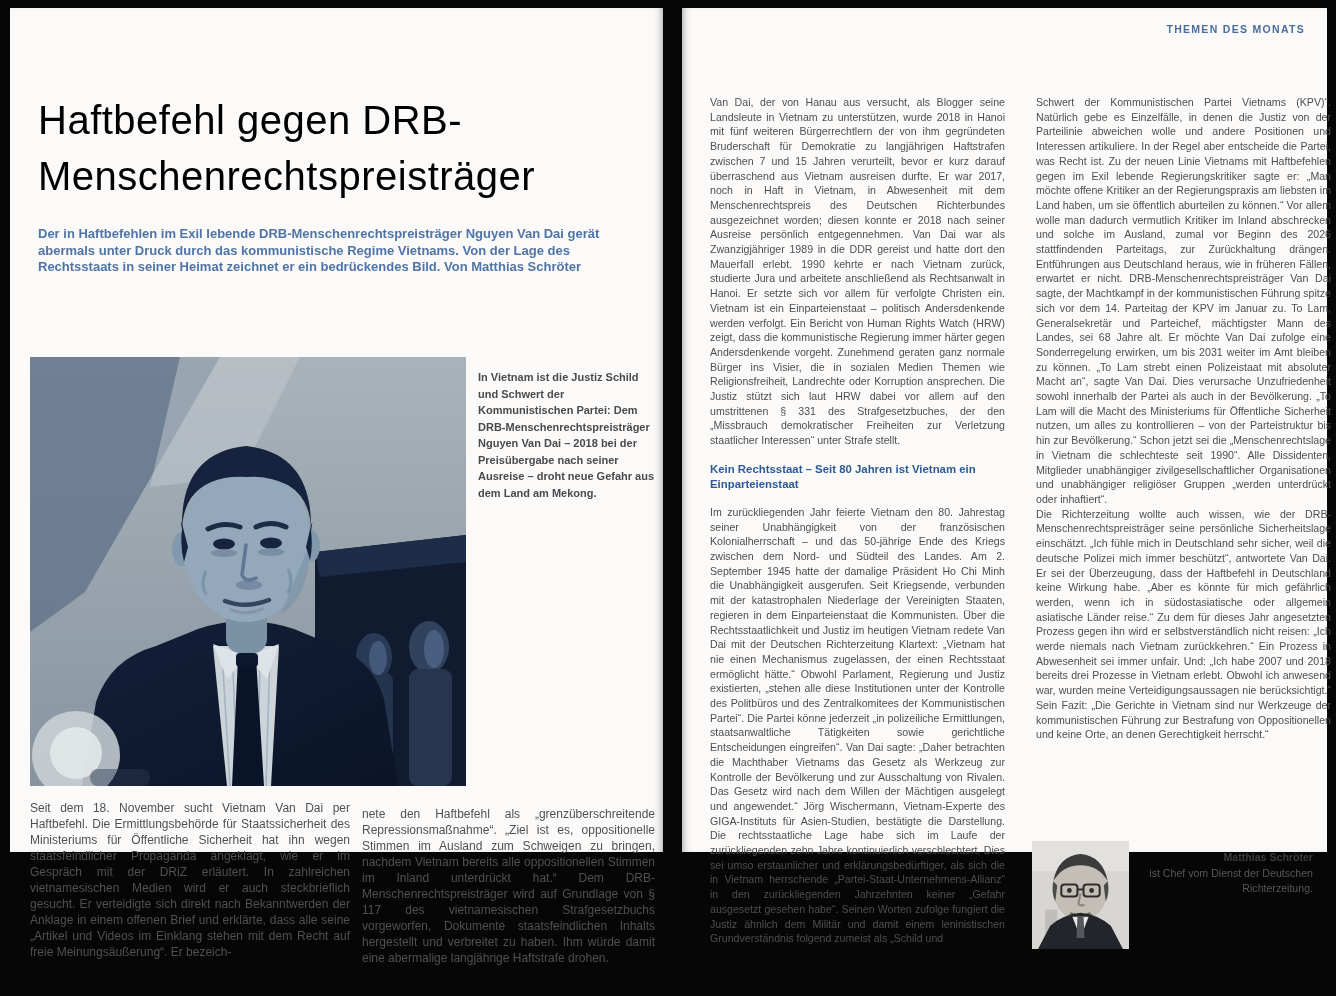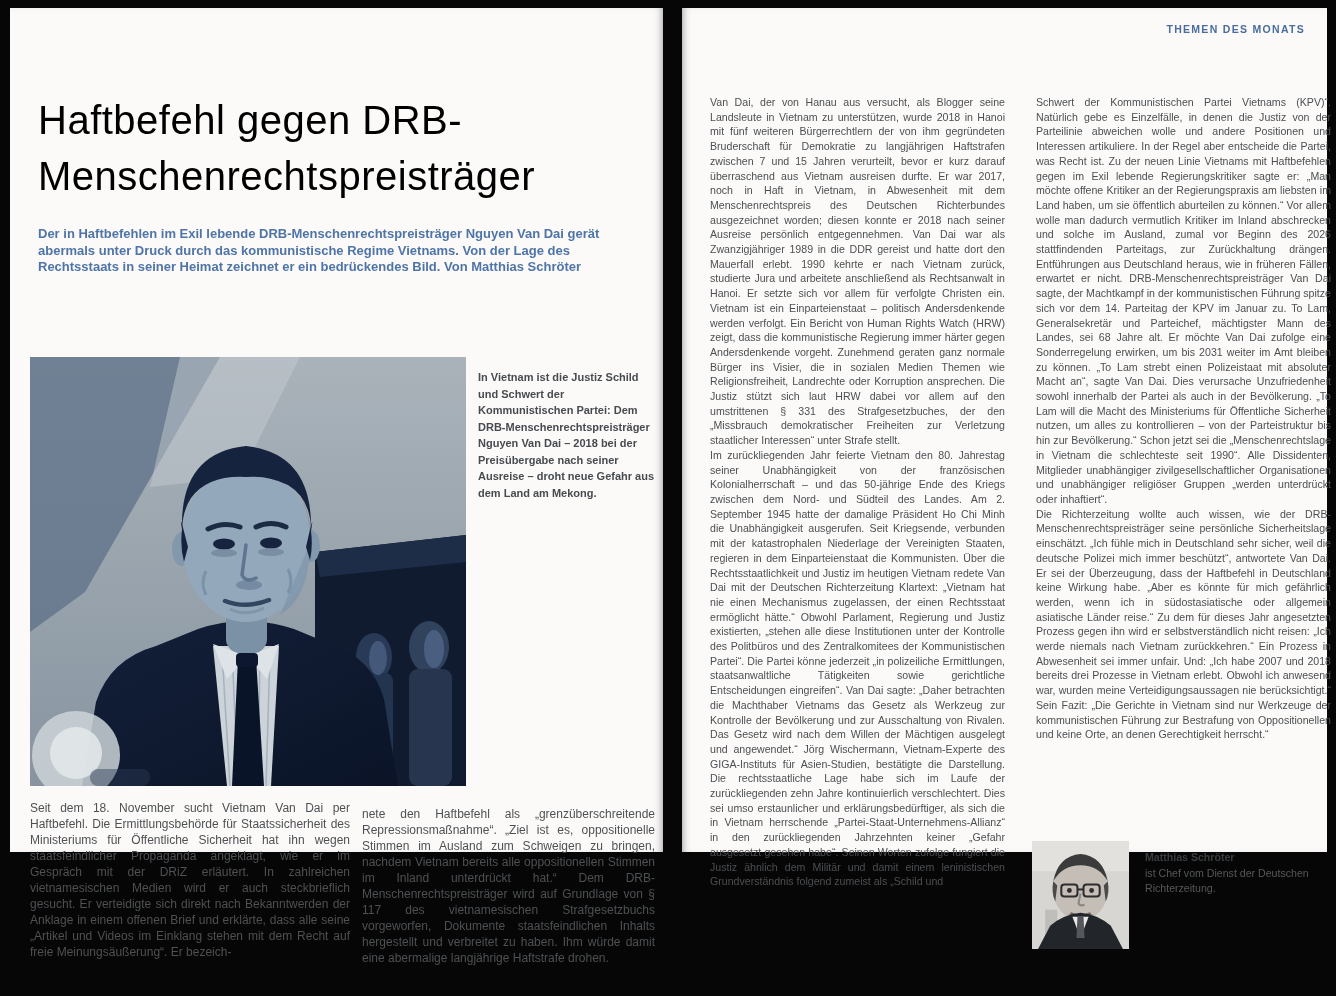--- a/index.html
+++ b/index.html
@@ -31,21 +31,21 @@
 
   
   .kicker { position:absolute; top:15px; right:22px; font-size:10.5px; font-weight:bold;
     letter-spacing:1.3px; color:#4a6c9e; }
   .col-r { position:absolute; top:87px; width:295px; font-size:10.6px; line-height:14.7px;
     color:#4c4f52; text-align:justify; hyphens:auto; -webkit-hyphens:auto; }
   .col-r1 { left:28px; }
   .col-r2 { left:346px;margin-left:8px; }
   .subhead { font-size:11.4px; line-height:15.5px; font-weight:bold; color:#2d5a96;
     margin:14px 0 12px; text-align:left; }
-  .author { position:absolute; left:350px; top:833px; width:292px; display:flex; gap:16px; }
+  .author { position:absolute; left:350px; top:833px; width:292px; display:flex; gap:16px;text-align:right; }
   .author-photo { width:97px; height:108px; flex:0 0 auto; }
   .author-photo svg { display:block; width:100%; height:100%; }
   .author-text { padding-top:9px; font-size:10.6px; line-height:15.5px; color:#55585b; width:168px; }
   .author-name { font-weight:bold; color:#3a3d40; }
 </style>
 </head>
 <body>
 
 <div class="canvas">
 
@@ -132,20 +132,21 @@
       <span>12</span>
       <span>Deutsche Richterzeitung 04|26</span>
     </div>
   </section>
 
   <section class="page page-right">
     <div class="kicker">THEMEN DES MONATS</div>
 
     <div class="col-r col-r1">
       <p>Van Dai, der von Hanau aus versucht, als Blogger seine Landsleute in Vietnam zu unterstützen, wurde 2018 in Hanoi mit fünf weiteren Bürgerrechtlern der von ihm gegründeten Bruderschaft für Demokratie zu langjährigen Haftstrafen zwischen 7 und 15 Jahren verurteilt, bevor er kurz darauf überraschend aus Vietnam ausreisen durfte. Er war 2017, noch in Haft in Vietnam, in Abwesenheit mit dem Menschenrechtspreis des Deutschen Richterbundes ausgezeichnet worden; diesen konnte er 2018 nach seiner Ausreise persönlich entgegennehmen. Van Dai war als Zwanzigjähriger 1989 in die DDR gereist und hatte dort den Mauerfall erlebt. 1990 kehrte er nach Vietnam zurück, studierte Jura und arbeitete anschließend als Rechtsanwalt in Hanoi. Er setzte sich vor allem für verfolgte Christen ein. Vietnam ist ein Einparteienstaat – politisch Andersdenkende werden verfolgt. Ein Bericht von Human Rights Watch (HRW) zeigt, dass die kommunistische Regierung immer härter gegen Andersdenkende vorgeht. Zunehmend geraten ganz normale Bürger ins Visier, die in sozialen Medien Themen wie Religionsfreiheit, Landrechte oder Korruption ansprechen. Die Justiz stützt sich laut HRW dabei vor allem auf den umstrittenen § 331 des Strafgesetzbuches, der den „Missbrauch demokratischer Freiheiten zur Verletzung staatlicher Interessen“ unter Strafe stellt.</p>
+      <h2 class="subhead">Kein Rechtsstaat – Seit 80 Jahren ist Vietnam ein Einparteienstaat</h2>
       <p>Im zurückliegenden Jahr feierte Vietnam den 80. Jahrestag seiner Unabhängigkeit von der französischen Kolonialherrschaft – und das 50-jährige Ende des Kriegs zwischen dem Nord- und Südteil des Landes. Am 2. September 1945 hatte der damalige Präsident Ho Chi Minh die Unabhängigkeit ausgerufen. Seit Kriegsende, verbunden mit der katastrophalen Niederlage der Vereinigten Staaten, regieren in dem Einparteienstaat die Kommunisten. Über die Rechtsstaatlichkeit und Justiz im heutigen Vietnam redete Van Dai mit der Deutschen Richterzeitung Klartext: „Vietnam hat nie einen Mechanismus zugelassen, der einen Rechtsstaat ermöglicht hätte.“ Obwohl Parlament, Regierung und Justiz existierten, „stehen alle diese Institutionen unter der Kontrolle des Politbüros und des Zentralkomitees der Kommunistischen Partei“. Die Partei könne jederzeit „in polizeiliche Ermittlungen, staatsanwaltliche Tätigkeiten sowie gerichtliche Entscheidungen eingreifen“. Van Dai sagte: „Daher betrachten die Machthaber Vietnams das Gesetz als Werkzeug zur Kontrolle der Bevölkerung und zur Ausschaltung von Rivalen. Das Gesetz wird nach dem Willen der Mächtigen ausgelegt und angewendet.“ Jörg Wischermann, Vietnam-Experte des GIGA-Instituts für Asien-Studien, bestätigte die Darstellung. Die rechtsstaatliche Lage habe sich im Laufe der zurückliegenden zehn Jahre kontinuierlich verschlechtert. Dies sei umso erstaunlicher und erklärungsbedürftiger, als sich die in Vietnam herrschende „Partei-Staat-Unternehmens-Allianz“ in den zurückliegenden Jahrzehnten keiner „Gefahr ausgesetzt gesehen habe“. Seinen Worten zufolge fungiert die Justiz ähnlich dem Militär und damit einem leninistischen Grundverständnis folgend zumeist als „Schild und</p>
     </div>
 
     <div class="col-r col-r2">
       <p>Schwert der Kommunistischen Partei Vietnams (KPV)“. Natürlich gebe es Einzelfälle, in denen die Justiz von der Parteilinie abweichen wolle und andere Positionen und Interessen artikuliere. In der Regel aber entscheide die Partei, was Recht ist. Zu der neuen Linie Vietnams mit Haftbefehlen gegen im Exil lebende Regierungskritiker sagte er: „Man möchte offene Kritiker an der Regierungspraxis am liebsten im Land haben, um sie öffentlich aburteilen zu können.“ Vor allem wolle man dadurch vermutlich Kritiker im Inland abschrecken und solche im Ausland, zumal vor Beginn des 2026 stattfindenden Parteitags, zur Zurückhaltung drängen. Entführungen aus Deutschland heraus, wie in früheren Fällen, erwartet er nicht. DRB-Menschenrechtspreisträger Van Dai sagte, der Machtkampf in der kommunistischen Führung spitze sich vor dem 14. Parteitag der KPV im Januar zu. To Lam, Generalsekretär und Parteichef, mächtigster Mann des Landes, sei 68 Jahre alt. Er möchte Van Dai zufolge eine Sonderregelung erwirken, um bis 2031 weiter im Amt bleiben zu können. „To Lam strebt einen Polizeistaat mit absoluter Macht an“, sagte Van Dai. Dies verursache Unzufriedenheit sowohl innerhalb der Partei als auch in der Bevölkerung. „To Lam will die Macht des Ministeriums für Öffentliche Sicherheit nutzen, um alles zu kontrollieren – von der Parteistruktur bis hin zur Bevölkerung.“ Schon jetzt sei die „Menschenrechtslage in Vietnam die schlechteste seit 1990“. Alle Dissidenten, Mitglieder unabhängiger zivilgesellschaftlicher Organisationen und unabhängiger religiöser Gruppen „werden unterdrückt oder inhaftiert“.</p>
       <p>Die Richterzeitung wollte auch wissen, wie der DRB-Menschenrechtspreisträger seine persönliche Sicherheitslage einschätzt. „Ich fühle mich in Deutschland sehr sicher, weil die deutsche Polizei mich immer beschützt“, antwortete Van Dai. Er sei der Überzeugung, dass der Haftbefehl in Deutschland keine Wirkung habe. „Aber es könnte für mich gefährlich werden, wenn ich in südostasiatische oder allgemein asiatische Länder reise.“ Zu dem für dieses Jahr angesetzten Prozess gegen ihn wird er selbstverständlich nicht reisen: „Ich werde niemals nach Vietnam zurückkehren.“ Ein Prozess in Abwesenheit sei immer unfair. Und: „Ich habe 2007 und 2018 bereits drei Prozesse in Vietnam erlebt. Obwohl ich anwesend war, wurden meine Verteidigungsaussagen nie berücksichtigt.“ Sein Fazit: „Die Gerichte in Vietnam sind nur Werkzeuge der kommunistischen Führung zur Bestrafung von Oppositionellen und keine Orte, an denen Gerechtigkeit herrscht.“</p>
     </div>
 
     <div class="author">
       <div class="author-photo">

